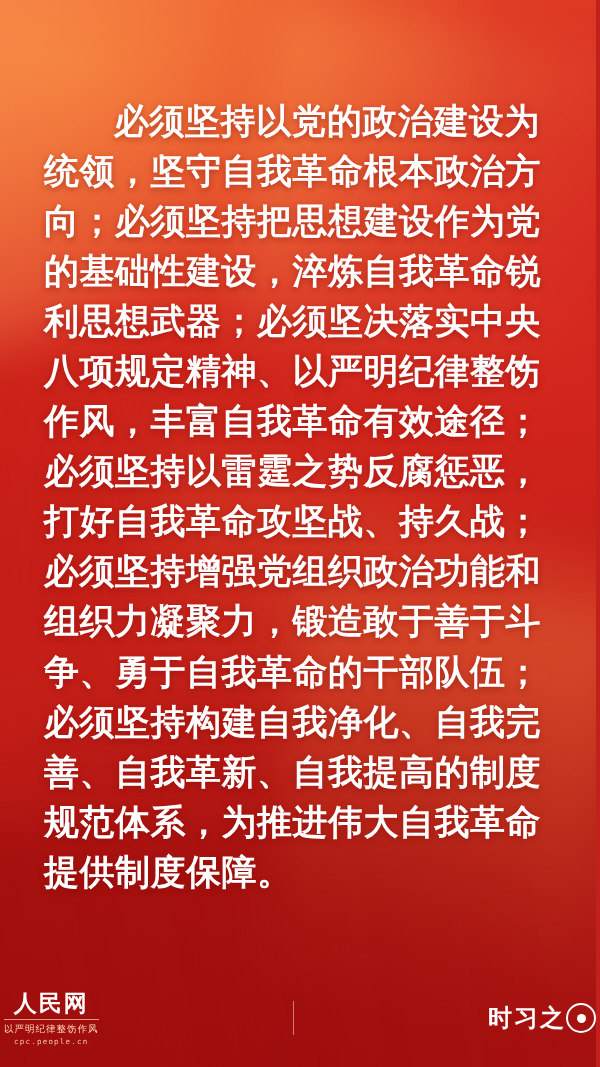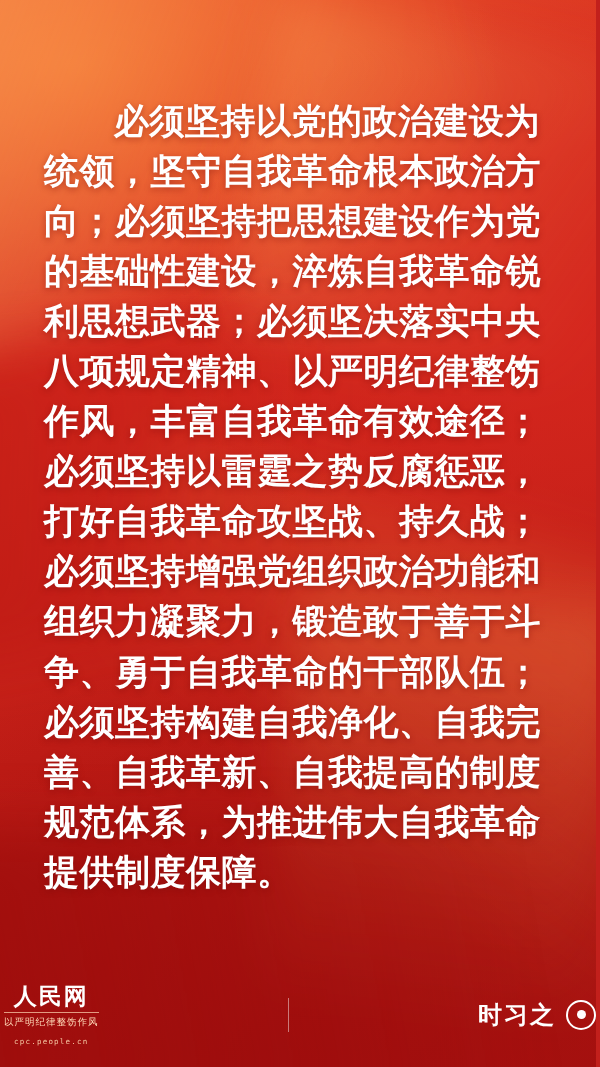--- a/index.html
+++ b/index.html
@@ -137,31 +137,31 @@
   .brand-people .sub {
     margin-top: 5px;
     color: #ffd9b8;
     font-family: "DejaVu Sans", "Liberation Sans", sans-serif;
     font-size: 9.5px;
     letter-spacing: 1px;
     border-top: 1px solid rgba(255,215,180,0.7);
     padding-top: 4px;
   }
   .brand-people .url {
-    margin-top: 11px;
+    margin-top: 4px;
     color: #f6c9a4;
     font-family: "DejaVu Sans Mono", "Liberation Mono", monospace;
     font-size: 7.5px;
     letter-spacing: 1.2px;
   }
 
   .brand-shixi {
     display: flex;
     align-items: center;
-    gap: 10px;
+    gap: 0;
     color: #ffffff;
     font-family: "DejaVu Serif", "Liberation Serif", serif;
     font-weight: 700;
     font-size: 24px;
     letter-spacing: 2px;
   }
   .brand-shixi .ring {
     display: inline-block;
     width: 26px;
     height: 26px;

